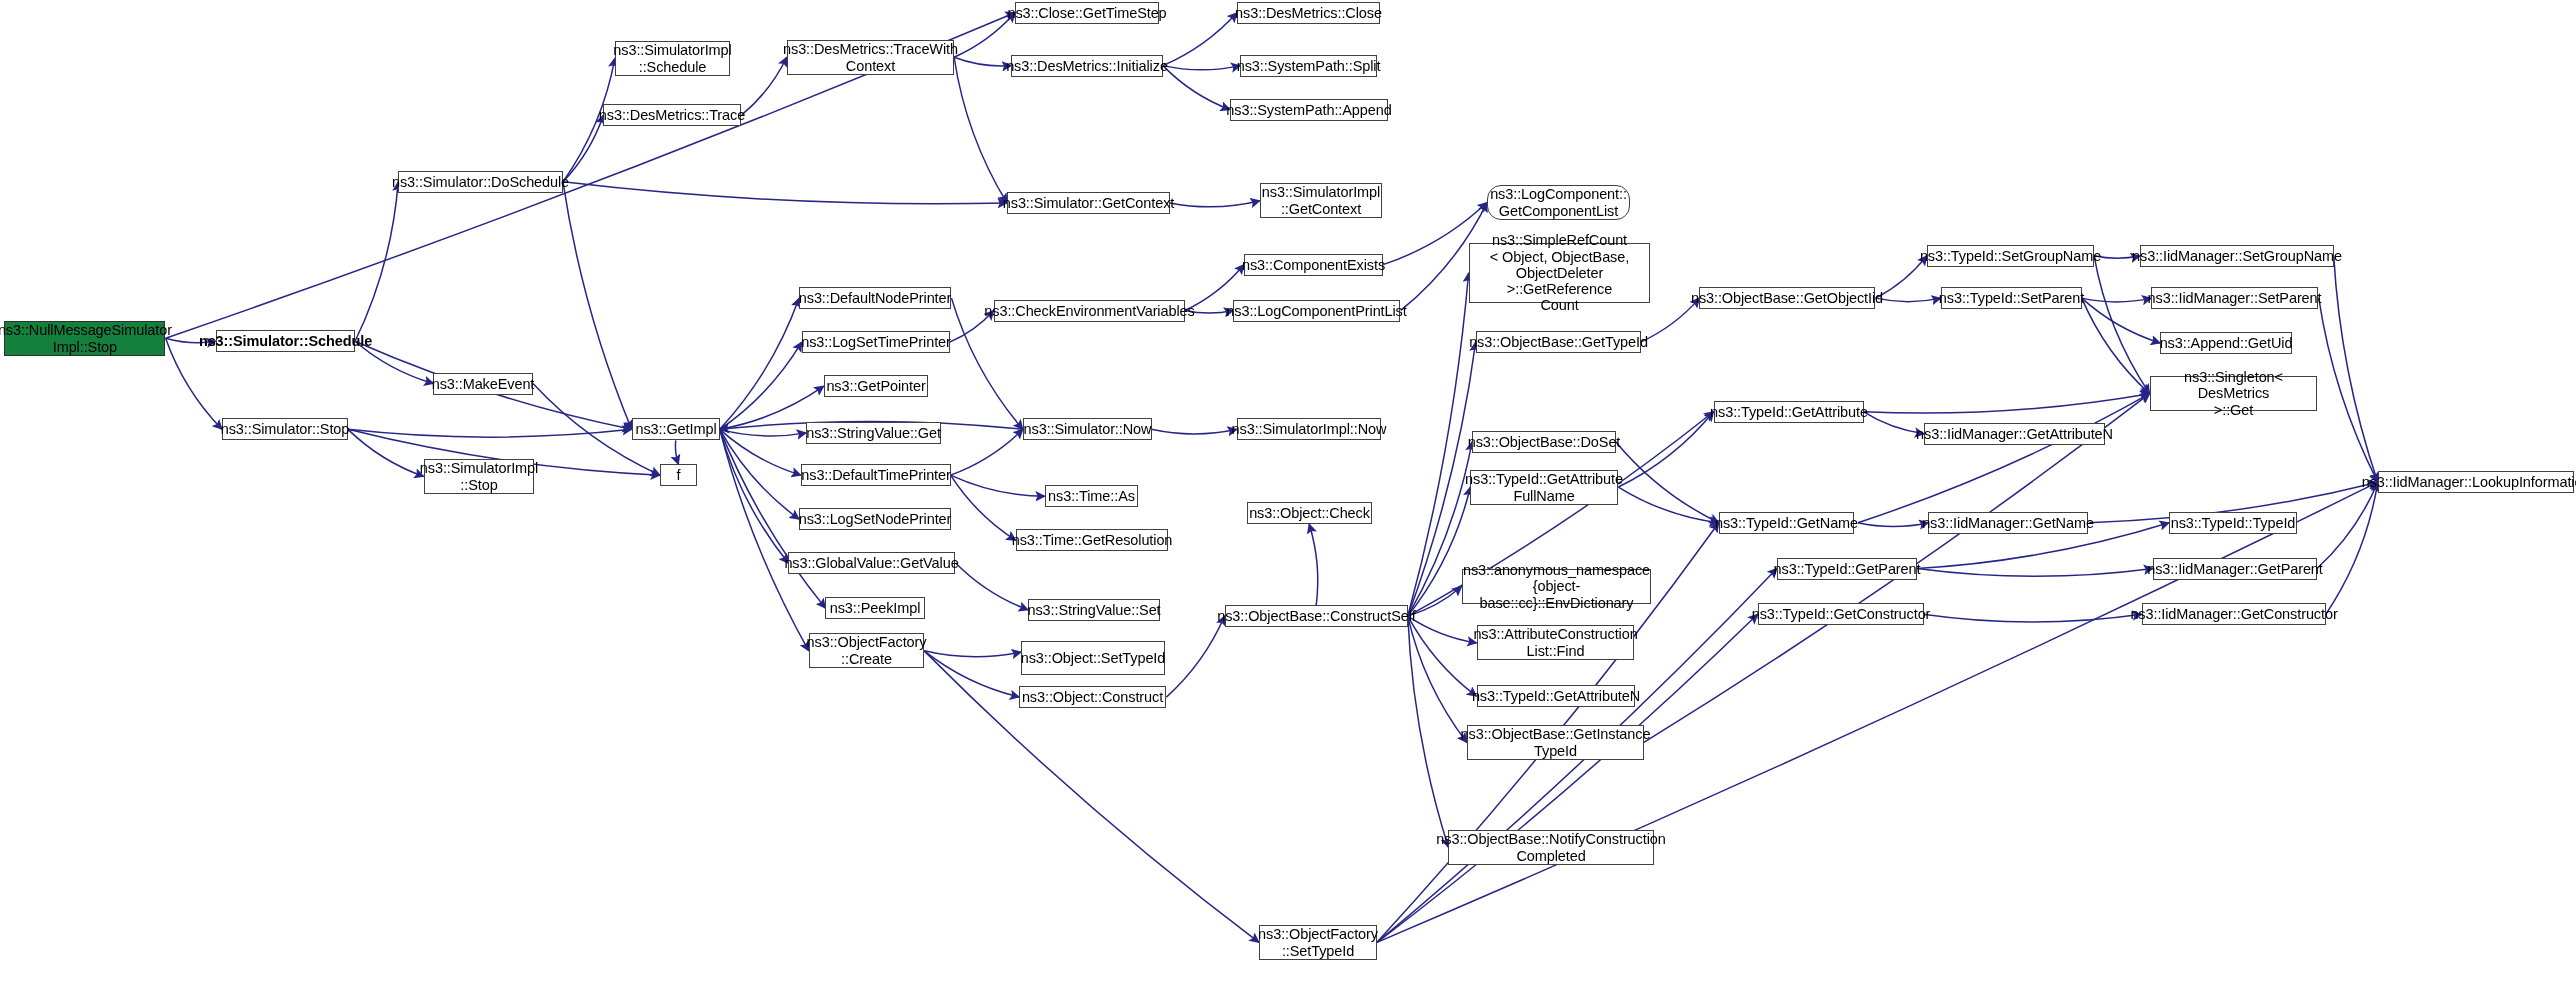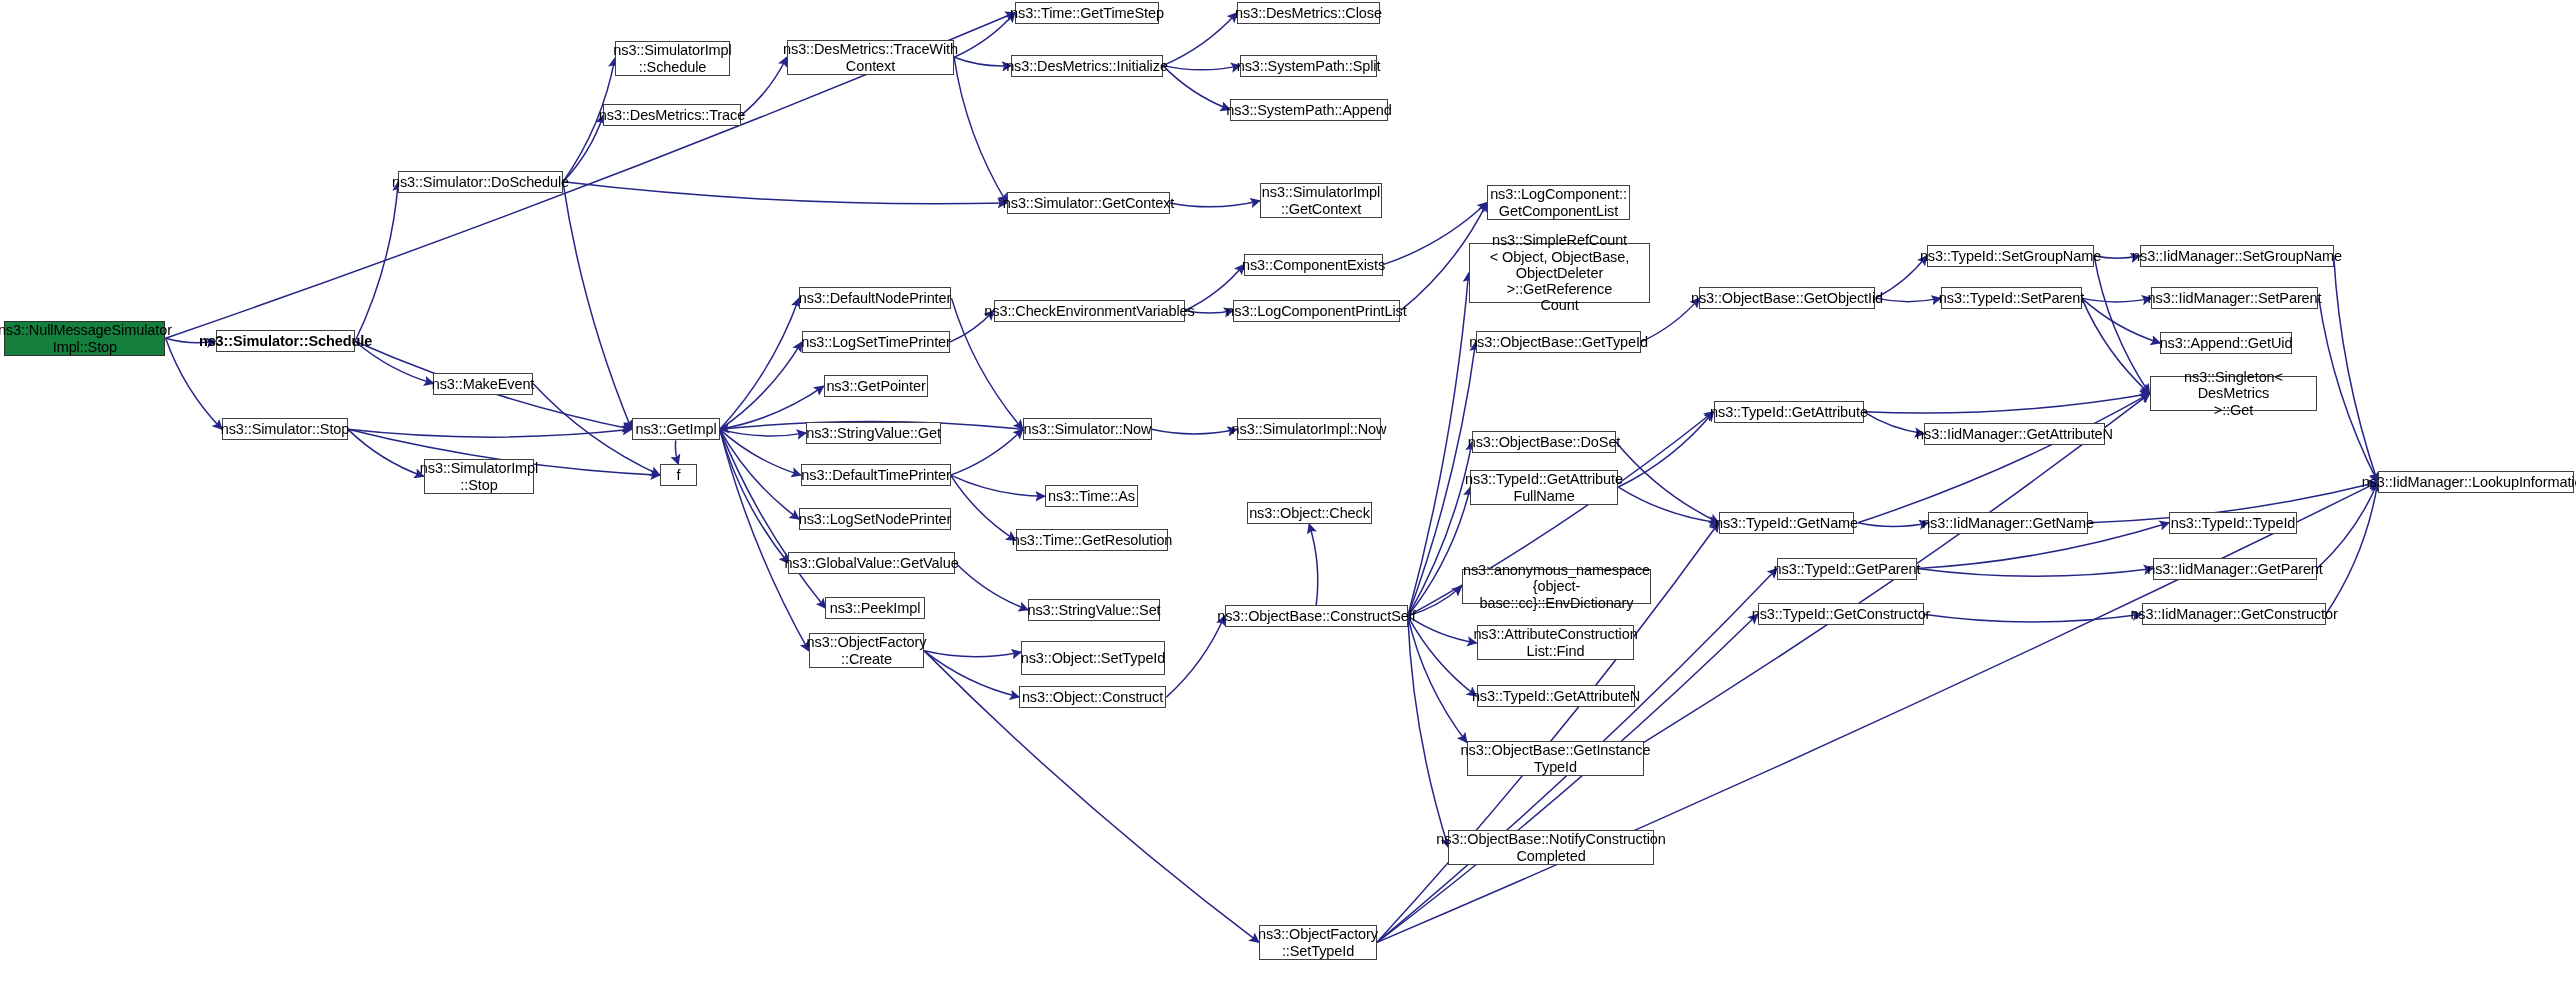--- a/index.html
+++ b/index.html
@@ -150,32 +150,32 @@
       <div class="node" style="left: 433px; top: 373px; width: 100px; height: 22px;">ns3::MakeEvent</div>
       <div class="node" style="left: 222px; top: 418px; width: 126px; height: 22px;">ns3::Simulator::Stop</div>
       <div class="node" style="left: 424px; top: 459px; width: 110px; height: 35px;">ns3::SimulatorImpl
 ::Stop</div>
       <div class="node" style="left: 398px; top: 171px; width: 165px; height: 22px;">ns3::Simulator::DoSchedule</div>
       <div class="node" style="left: 615px; top: 41px; width: 115px; height: 35px;">ns3::SimulatorImpl
 ::Schedule</div>
       <div class="node" style="left: 603px; top: 104px; width: 138px; height: 22px;">ns3::DesMetrics::Trace</div>
       <div class="node" style="left: 787px; top: 40px; width: 167px; height: 35px;">ns3::DesMetrics::TraceWith
 Context</div>
-      <div class="node" style="left: 1015px; top: 1.8px; width: 144px; height: 22px;">ns3::Time::GetTimeStep</div>
+      <div class="node" style="left: 1015px; top: 1.8px; width: 144px; height: 22px;">ns3::Close::GetTimeStep</div>
       <div class="node" style="left: 1011px; top: 55px; width: 152px; height: 22px;">ns3::DesMetrics::Initialize</div>
       <div class="node" style="left: 1237px; top: 1.8px; width: 143px; height: 22px;">ns3::DesMetrics::Close</div>
       <div class="node" style="left: 1240px; top: 55px; width: 137px; height: 22px;">ns3::SystemPath::Split</div>
       <div class="node" style="left: 1230px; top: 99px; width: 158px; height: 22px;">ns3::SystemPath::Append</div>
       <div class="node" style="left: 1007px; top: 192px; width: 163px; height: 22px;">ns3::Simulator::GetContext</div>
       <div class="node" style="left: 1260px; top: 183px; width: 122px; height: 35px;">ns3::SimulatorImpl
 ::GetContext</div>
       <div class="node" style="left: 1244px; top: 254px; width: 139px; height: 22px;">ns3::ComponentExists</div>
       <div class="node" style="left: 994px; top: 300px; width: 191px; height: 22px;">ns3::CheckEnvironmentVariables</div>
       <div class="node" style="left: 1233px; top: 300px; width: 167px; height: 22px;">ns3::LogComponentPrintList</div>
-      <div class="node" style="left: 1487px; top: 185px; width: 143px; height: 35px;">ns3::LogComponent::
+      <div class="node" style="left: 1487px; top: 185px; width: 143px; height: 35px; border-radius: 14px;">ns3::LogComponent::
 GetComponentList</div>
       <div class="node" style="left: 1469px; top: 243px; width: 181px; height: 60px;">ns3::SimpleRefCount
 &lt; Object, ObjectBase,
 ObjectDeleter &gt;::GetReference
 Count</div>
       <div class="node" style="left: 1476px; top: 331px; width: 165px; height: 22px;">ns3::ObjectBase::GetTypeId</div>
       <div class="node" style="left: 1699px; top: 287px; width: 176px; height: 22px;">ns3::ObjectBase::GetObjectIid</div>
       <div class="node" style="left: 1927px; top: 245px; width: 167px; height: 22px;">ns3::TypeId::SetGroupName</div>
       <div class="node" style="left: 1941px; top: 287px; width: 141px; height: 22px;">ns3::TypeId::SetParent</div>
       <div class="node" style="left: 2140px; top: 245px; width: 194px; height: 22px;">ns3::IidManager::SetGroupName</div>
@@ -215,21 +215,21 @@
       <div class="node" style="left: 1028px; top: 599px; width: 132px; height: 22px;">ns3::StringValue::Set</div>
       <div class="node" style="left: 1021px; top: 641px; width: 144px; height: 34px;">ns3::Object::SetTypeId</div>
       <div class="node" style="left: 1019px; top: 686px; width: 147px; height: 22px;">ns3::Object::Construct</div>
       <div class="node" style="left: 1247px; top: 502px; width: 125px; height: 22px;">ns3::Object::Check</div>
       <div class="node" style="left: 1225px; top: 605px; width: 183px; height: 22px;">ns3::ObjectBase::ConstructSelf</div>
       <div class="node" style="left: 1462px; top: 569px; width: 189px; height: 35px;">ns3::anonymous_namespace
 {object-base::cc}::EnvDictionary</div>
       <div class="node" style="left: 1477px; top: 625px; width: 157px; height: 35px;">ns3::AttributeConstruction
 List::Find</div>
       <div class="node" style="left: 1477px; top: 685px; width: 158px; height: 22px;">ns3::TypeId::GetAttributeN</div>
-      <div class="node" style="left: 1467px; top: 725px; width: 177px; height: 35px; margin-top: 16px;">ns3::ObjectBase::GetInstance
+      <div class="node" style="left: 1467px; top: 725px; width: 177px; height: 35px;">ns3::ObjectBase::GetInstance
 TypeId</div>
       <div class="node" style="left: 1448px; top: 830px; width: 206px; height: 35px;">ns3::ObjectBase::NotifyConstruction
 Completed</div>
       <div class="node" style="left: 1259px; top: 925px; width: 118px; height: 35px;">ns3::ObjectFactory
 ::SetTypeId</div>
     </div>
 </div>
 
 
 </body></html>

